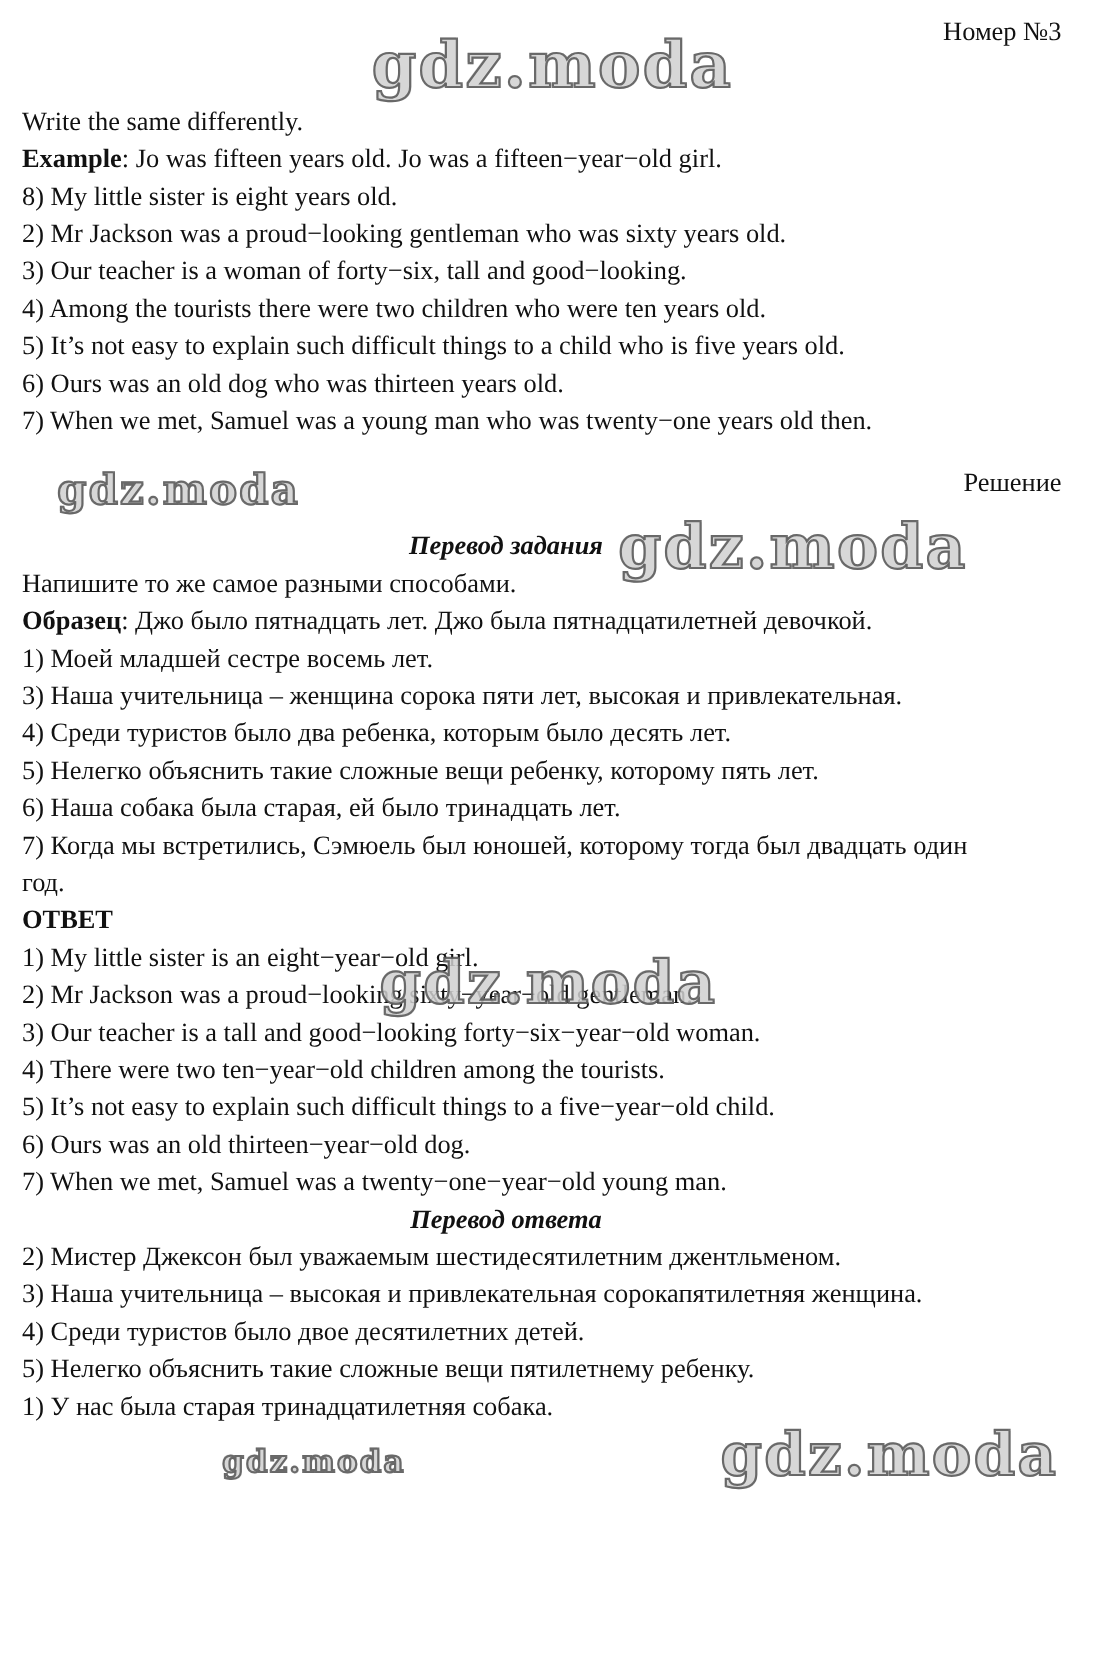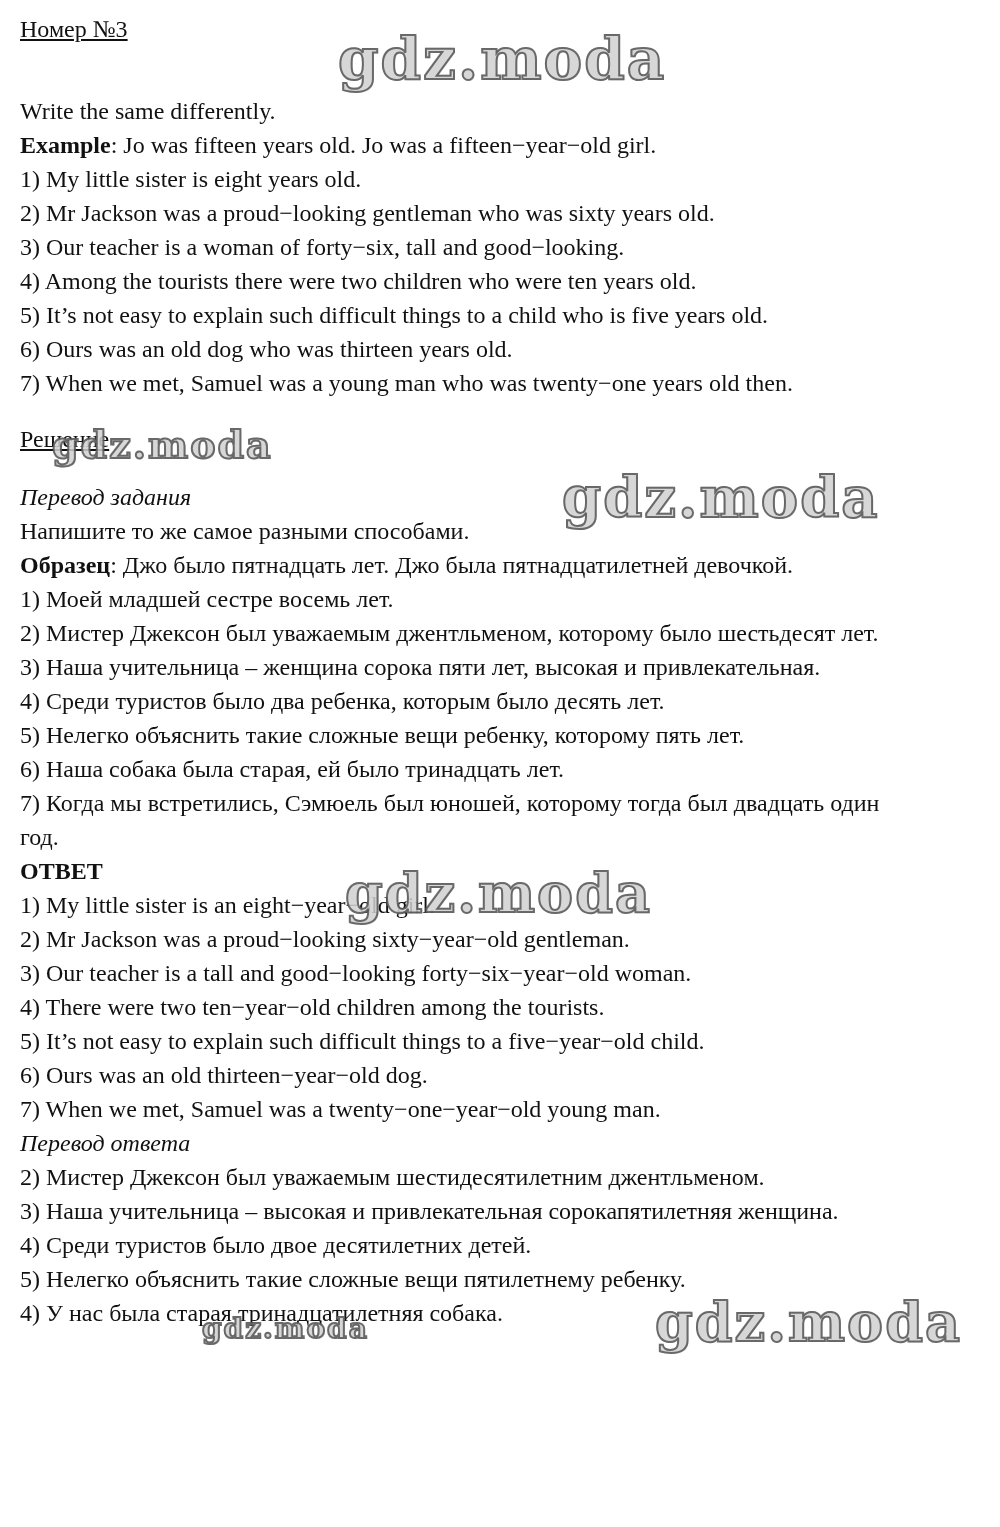--- a/index.html
+++ b/index.html
@@ -12,23 +12,23 @@
     font-family: "Liberation Serif", "DejaVu Serif", serif;
     font-size: 24px;
     line-height: 34px;
     color: #111;
   }
   .doc {
     position: relative;
     padding: 12px 35px 20px 20px;
     z-index: 2;
   }
-  .center { text-align: left; text-decoration: underline; }
+  .center { text-align: right; }
   .b { font-weight: bold; }
-  .bi { font-weight: normal; font-style: italic; }
+  .bi { font-weight: bold; font-style: italic; text-align: center; }
   .line { white-space: normal; }
   .sec-ru .line { max-width: 880px; }
   .mt-intro { margin-top: 48px; }
   .mt-solution { margin-top: 22px; }
   .mt-heading { margin-top: 24px; }
   .wm {
     position: absolute;
     font-family: "DejaVu Serif", serif;
     font-weight: 700;
     letter-spacing: 2px;
@@ -56,37 +56,36 @@
 <span class="wm wm5">gdz.moda</span>
 <span class="wm wm6">gdz.moda</span>
 
 <div class="doc">
 
   <div class="line center">Номер №3</div>
 
   <div class="sec-en">
     <div class="line mt-intro">Write the same differently.</div>
     <div class="line"><span class="b">Example</span><span>: Jo was fifteen years old. Jo was a fifteen−year−old girl.</span></div>
-    <div class="line">1) My little sister is eight years old.</div>
+    <div class="line">8) My little sister is eight years old.</div>
     <div class="line">2) Mr Jackson was a proud−looking gentleman who was sixty years old.</div>
     <div class="line">3) Our teacher is a woman of forty−six, tall and good−looking.</div>
     <div class="line">4) Among the tourists there were two children who were ten years old.</div>
     <div class="line">5) It’s not easy to explain such difficult things to a child who is five years old.</div>
     <div class="line">6) Ours was an old dog who was thirteen years old.</div>
     <div class="line">7) When we met, Samuel was a young man who was twenty−one years old then.</div>
   </div>
 
   <div class="line center mt-solution">Решение</div>
 
   <div class="sec-ru">
     <div class="line bi mt-heading">Перевод задания</div>
     <div class="line">Напишите то же самое разными способами.</div>
     <div class="line"><span class="b">Образец</span><span>: Джо было пятнадцать лет. Джо была пятнадцатилетней девочкой.</span></div>
     <div class="line">1) Моей младшей сестре восемь лет.</div>
-    <div class="line">2) Мистер Джексон был уважаемым джентльменом, которому было шестьдесят лет.</div>
     <div class="line">3) Наша учительница – женщина сорока пяти лет, высокая и привлекательная.</div>
     <div class="line">4) Среди туристов было два ребенка, которым было десять лет.</div>
     <div class="line">5) Нелегко объяснить такие сложные вещи ребенку, которому пять лет.</div>
     <div class="line">6) Наша собака была старая, ей было тринадцать лет.</div>
     <div class="line">7) Когда мы встретились, Сэмюель был юношей, которому тогда был двадцать один год.</div>
   </div>
 
   <div class="sec-en">
     <div class="line b">ОТВЕТ</div>
     <div class="line">1) My little sister is an eight−year−old girl.</div>
@@ -97,16 +96,16 @@
     <div class="line">6) Ours was an old thirteen−year−old dog.</div>
     <div class="line">7) When we met, Samuel was a twenty−one−year−old young man.</div>
   </div>
 
   <div class="sec-ru">
     <div class="line bi">Перевод ответа</div>
     <div class="line">2) Мистер Джексон был уважаемым шестидесятилетним джентльменом.</div>
     <div class="line">3) Наша учительница – высокая и привлекательная сорокапятилетняя женщина.</div>
     <div class="line">4) Среди туристов было двое десятилетних детей.</div>
     <div class="line">5) Нелегко объяснить такие сложные вещи пятилетнему ребенку.</div>
-    <div class="line">4) У нас была старая тринадцатилетняя собака.</div>
+    <div class="line">1) У нас была старая тринадцатилетняя собака.</div>
   </div>
 
 </div>
 
 </body></html>

